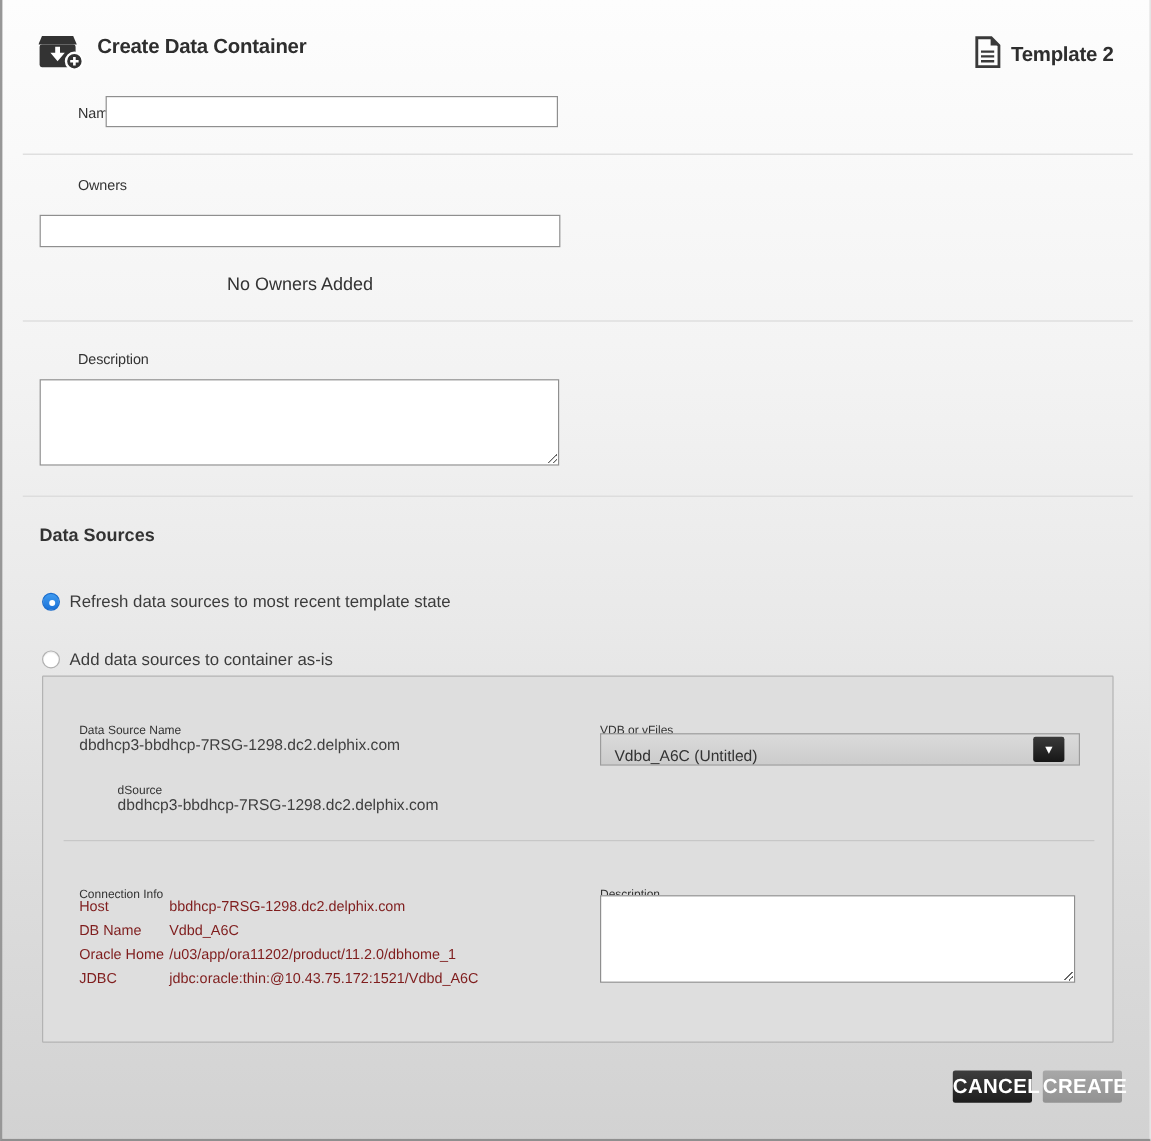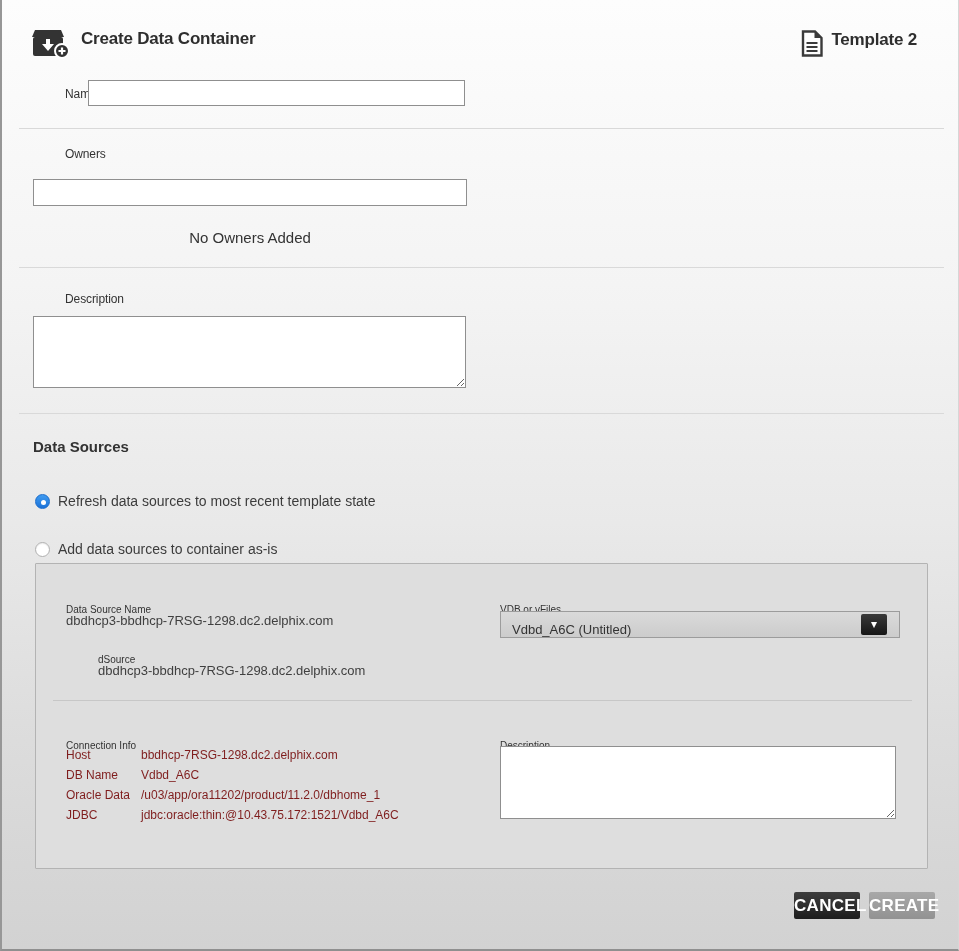--- a/index.html
+++ b/index.html
@@ -12,21 +12,21 @@
     position: relative;
     width: 959px; height: 951px;
     background: linear-gradient(180deg, #fdfdfd 0%, #f4f4f4 30%, #e9e9e9 55%, #dcdcdc 78%, #d2d2d2 100%);
     border-left: 2px solid #979797;
     border-bottom: 2px solid #8f8f8f;
     border-right: 1px solid #d6d6d6;
   }
 
   
   .hdr-left { position: absolute; left: 30px; top: 29px; display: flex; align-items: flex-start; gap: 9px; }
-  .hdr-right { position: absolute; right: 41px; top: 30px; display: flex; align-items: flex-start; gap: 8px; }
+  .hdr-right { position: absolute; right: 30px; top: 30px; display: flex; align-items: center; gap: 8px; }
   .hdr-title { font-size: 17px; font-weight: bold; color: #2e2e2e; letter-spacing: -0.2px; }
 
   
   .lbl { position: absolute; font-size: 12px; font-weight: normal; color: #333; letter-spacing: -0.1px; margin-left: 32px; }
   .txt-input {
     position: absolute; background: #fff; border: 1px solid #8f8f8f;
     font-family: inherit; font-size: 13px; color: #333; padding: 0 8px; outline: none;
   }
   .txt-area {
     position: absolute; background: #fff; border: 1px solid #8f8f8f;
@@ -168,21 +168,21 @@
       <tbody>
           <tr>
         <td class="k">Host</td>
         <td>bbdhcp-7RSG-1298.dc2.delphix.com</td>
       </tr>
       <tr>
         <td class="k">DB Name</td>
         <td>Vdbd_A6C</td>
       </tr>
       <tr>
-        <td class="k">Oracle Data</td>
+        <td class="k">Oracle Home</td>
         <td>/u03/app/ora11202/product/11.2.0/dbhome_1</td>
       </tr>
       <tr>
         <td class="k">JDBC</td>
         <td>jdbc:oracle:thin:@10.43.75.172:1521/Vdbd_A6C</td>
       </tr>
     </tbody>
       </table>
 
     <span class="p-lbl" style="left:464px; top:156px;">Description</span>

